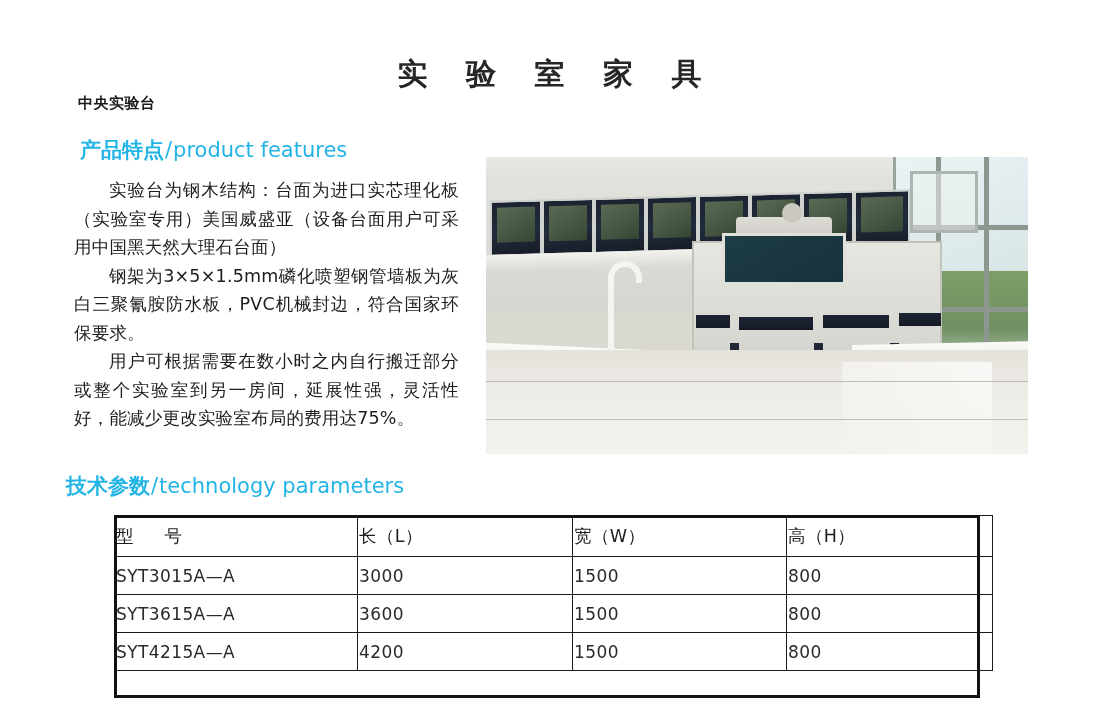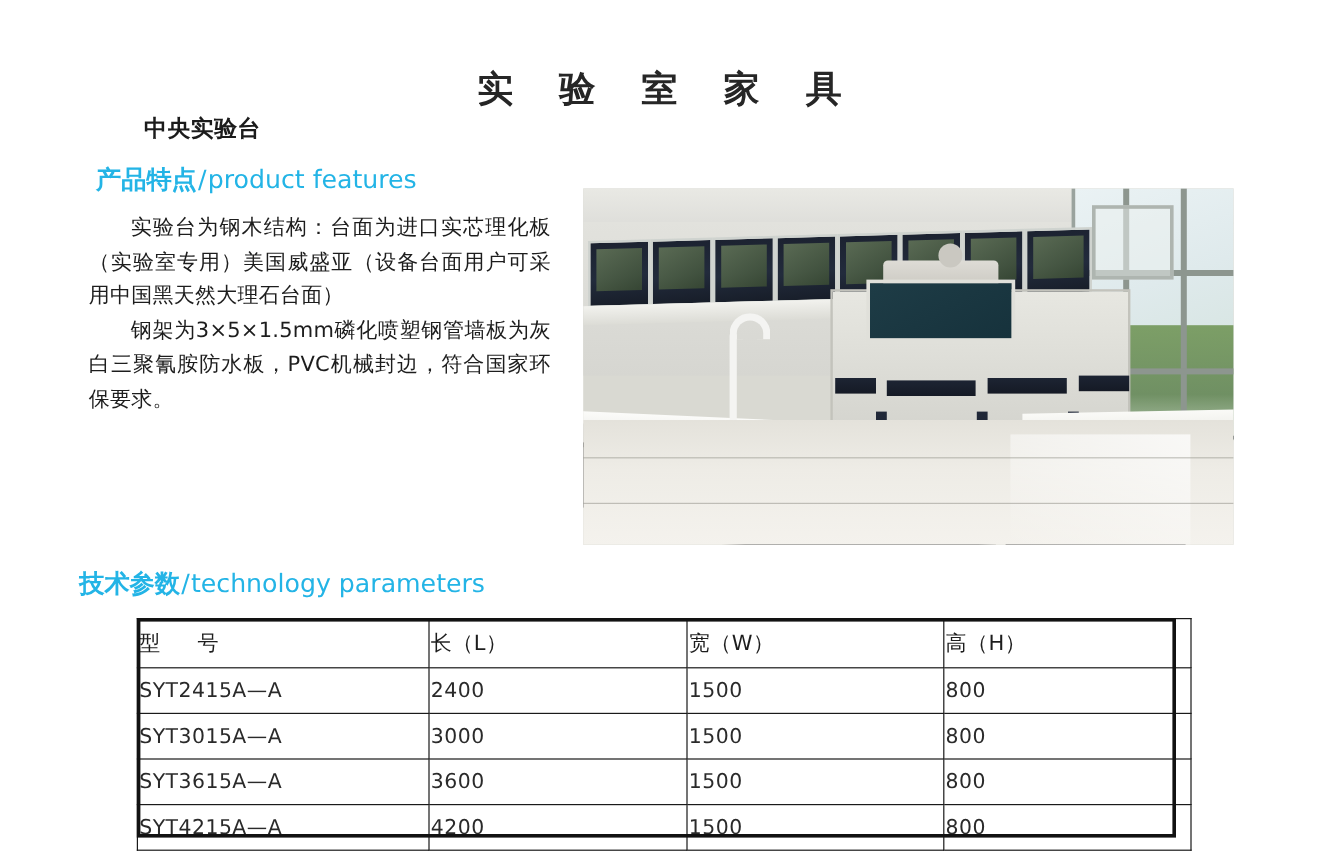--- a/index.html
+++ b/index.html
@@ -36,25 +36,24 @@
     text-indent: 14px;
     color: #262626;
     font-family: "DejaVu Sans", "Liberation Sans", sans-serif;
   }
 
   
   .sub-title {
     position: absolute;
     left: 78px;
     top: 94px;
-    font-size: 19px;
+    font-size: 15px;
     font-weight: bold;
     letter-spacing: 0.5px;
     color: #1b1b1b;
-    margin-left: 42px;
   }
 
   
   .cyan-heading {
     position: absolute;
     font-size: 21px;
     font-weight: bold;
     color: #23b4e6;
     letter-spacing: 0px;
     white-space: nowrap;
@@ -300,20 +299,21 @@
 
   <div class="sub-title">中央实验台</div>
 
   <div class="cyan-heading" id="features-heading">
     <span class="cn">产品特点</span><span class="slash">/</span><span class="en">product features</span>
   </div>
 
   <div class="body-text">
     <p>实验台为钢木结构：台面为进口实芯理化板（实验室专用）美国威盛亚（设备台面用户可采用中国黑天然大理石台面）</p>
     <p>钢架为3×5×1.5mm磷化喷塑钢管墙板为灰白三聚氰胺防水板，PVC机械封边，符合国家环保要求。</p>
+    <p>用户可根据需要在数小时之内自行搬迁部分或整个实验室到另一房间，延展性强，灵活性好，能减少更改实验室布局的费用达75%。</p>
   </div>
 
   <div class="photo" title="中央实验台实景照片 — 实验室内景，深蓝色吊柜与白色台面">
     <div class="scene">
       <div class="ph-ceiling"></div>
       <div class="ph-wall"></div>
 
       <div class="ph-window">
         <div class="ph-win-mullion-v" style="left:40px"></div>
         <div class="ph-win-mullion-v" style="left:88px"></div>
@@ -383,26 +383,20 @@
     <tbody>
       <tr class="header-row">
         <td class="c0">
           <span class="hdr-spaced">型</span><span class="hdr-gap"></span><span class="hdr-spaced">号</span>
         </td>
         <td class="c1">长（L）</td>
         <td class="c2">宽（W）</td>
         <td class="c3">高（H）</td>
       </tr>
 
-      <tr>
-        <td>SYT2415A—A</td>
-        <td>2400</td>
-        <td>1500</td>
-        <td>800</td>
-      </tr>
       <tr>
         <td>SYT3015A—A</td>
         <td>3000</td>
         <td>1500</td>
         <td>800</td>
       </tr>
       <tr>
         <td>SYT3615A—A</td>
         <td>3600</td>
         <td>1500</td>

